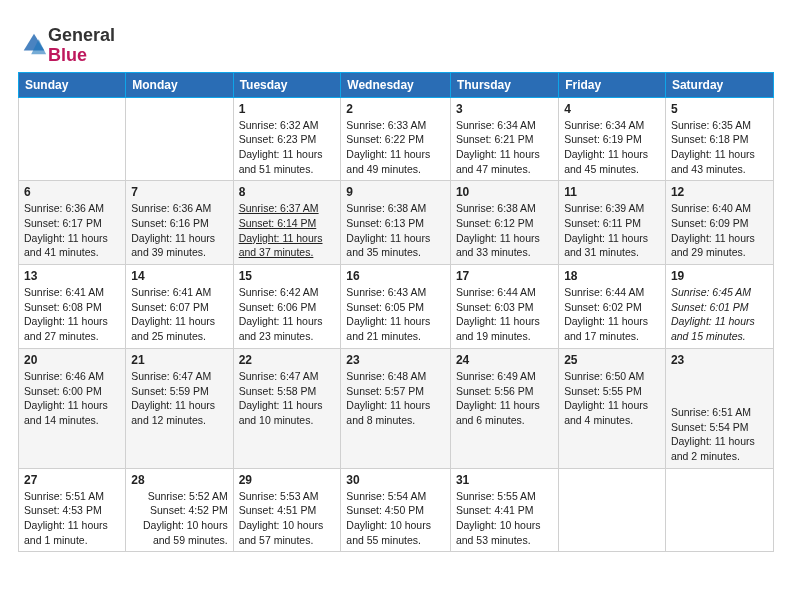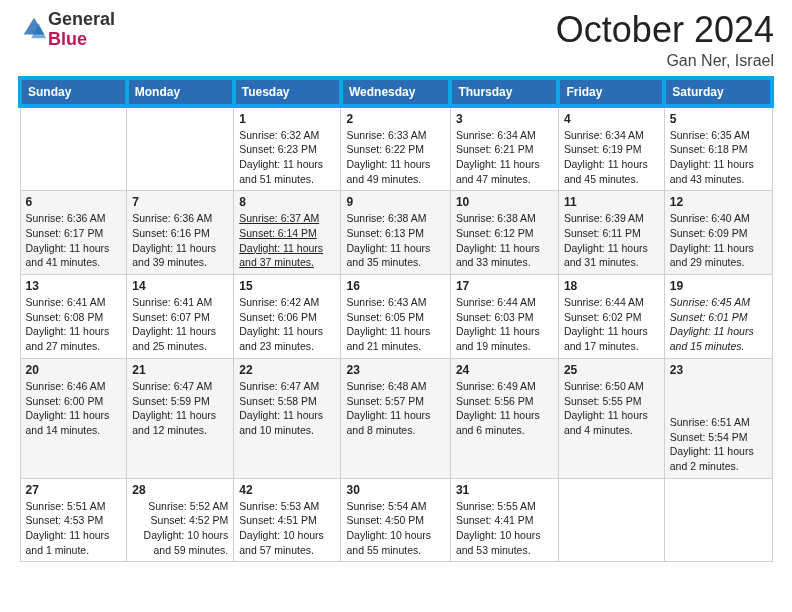--- a/index.html
+++ b/index.html
@@ -19,20 +19,21 @@
     .header {
       display: flex;
       justify-content: space-between;
       align-items: flex-start;
       margin-bottom: 6px;
     }
     .logo {
       display: flex;
       align-items: center;
       gap: 0;
+      margin-top: 16px;
     }
     .logo-text {
       font-size: 18px;
       font-weight: bold;
       line-height: 1.1;
     }
     .logo-general { color: #333; }
     .logo-blue { color: #be185d; }
     .logo-icon {
       width: 28px;
@@ -58,21 +59,21 @@
       border-collapse: collapse;
       font-size: 11px;
     }
     .calendar th {
       background: #2a6db5;
       color: #fff;
       text-align: left;
       padding: 5px 6px;
       font-size: 12px;
       font-weight: bold;
-      border: 4px solid #0ea5e9;
+      border: 1px solid #0ea5e9;
     }
     .calendar td {
       border: 1px solid #d0d0d0;
       vertical-align: top;
       padding: 4px 5px;
       width: 113px;
       min-height: 70px;
       background: #fff;
     }
     .calendar tr:nth-child(even) td {
@@ -109,24 +110,20 @@
           <polygon points="20,10 28,26 12,26" fill="#1a75bb" opacity="0.6"></polygon>
         </svg>
       </div>
       <div>
         <div class="logo-text">
           <span class="logo-general">General</span><br>
           <span class="logo-blue">Blue</span>
         </div>
       </div>
     </div>
-    <div class="title-block">
-      <div class="month-title">October 2024</div>
-      <div class="location-title">Gan Ner, Israel</div>
-    </div>
   </div>
 
   <table class="calendar">
     <thead>
       <tr>
         <th>Sunday</th>
         <th>Monday</th>
         <th>Tuesday</th>
         <th>Wednesday</th>
         <th>Thursday</th>
@@ -308,21 +305,21 @@
 Sunset: 4:53 PM
 Daylight: 11 hours and 1 minute.</div>
           </td>
           <td>
             <span class="day-num">28</span>
             <div class="day-info" style="white-space: pre-line; text-align: right;">Sunrise: 5:52 AM
 Sunset: 4:52 PM
 Daylight: 10 hours and 59 minutes.</div>
           </td>
           <td>
-            <span class="day-num">42</span>
+            <span class="day-num">29</span>
             <div class="day-info" style="white-space: pre-line;">Sunrise: 5:53 AM
 Sunset: 4:51 PM
 Daylight: 10 hours and 57 minutes.</div>
           </td>
           <td>
             <span class="day-num">30</span>
             <div class="day-info" style="white-space: pre-line;">Sunrise: 5:54 AM
 Sunset: 4:50 PM
 Daylight: 10 hours and 55 minutes.</div>
           </td>

